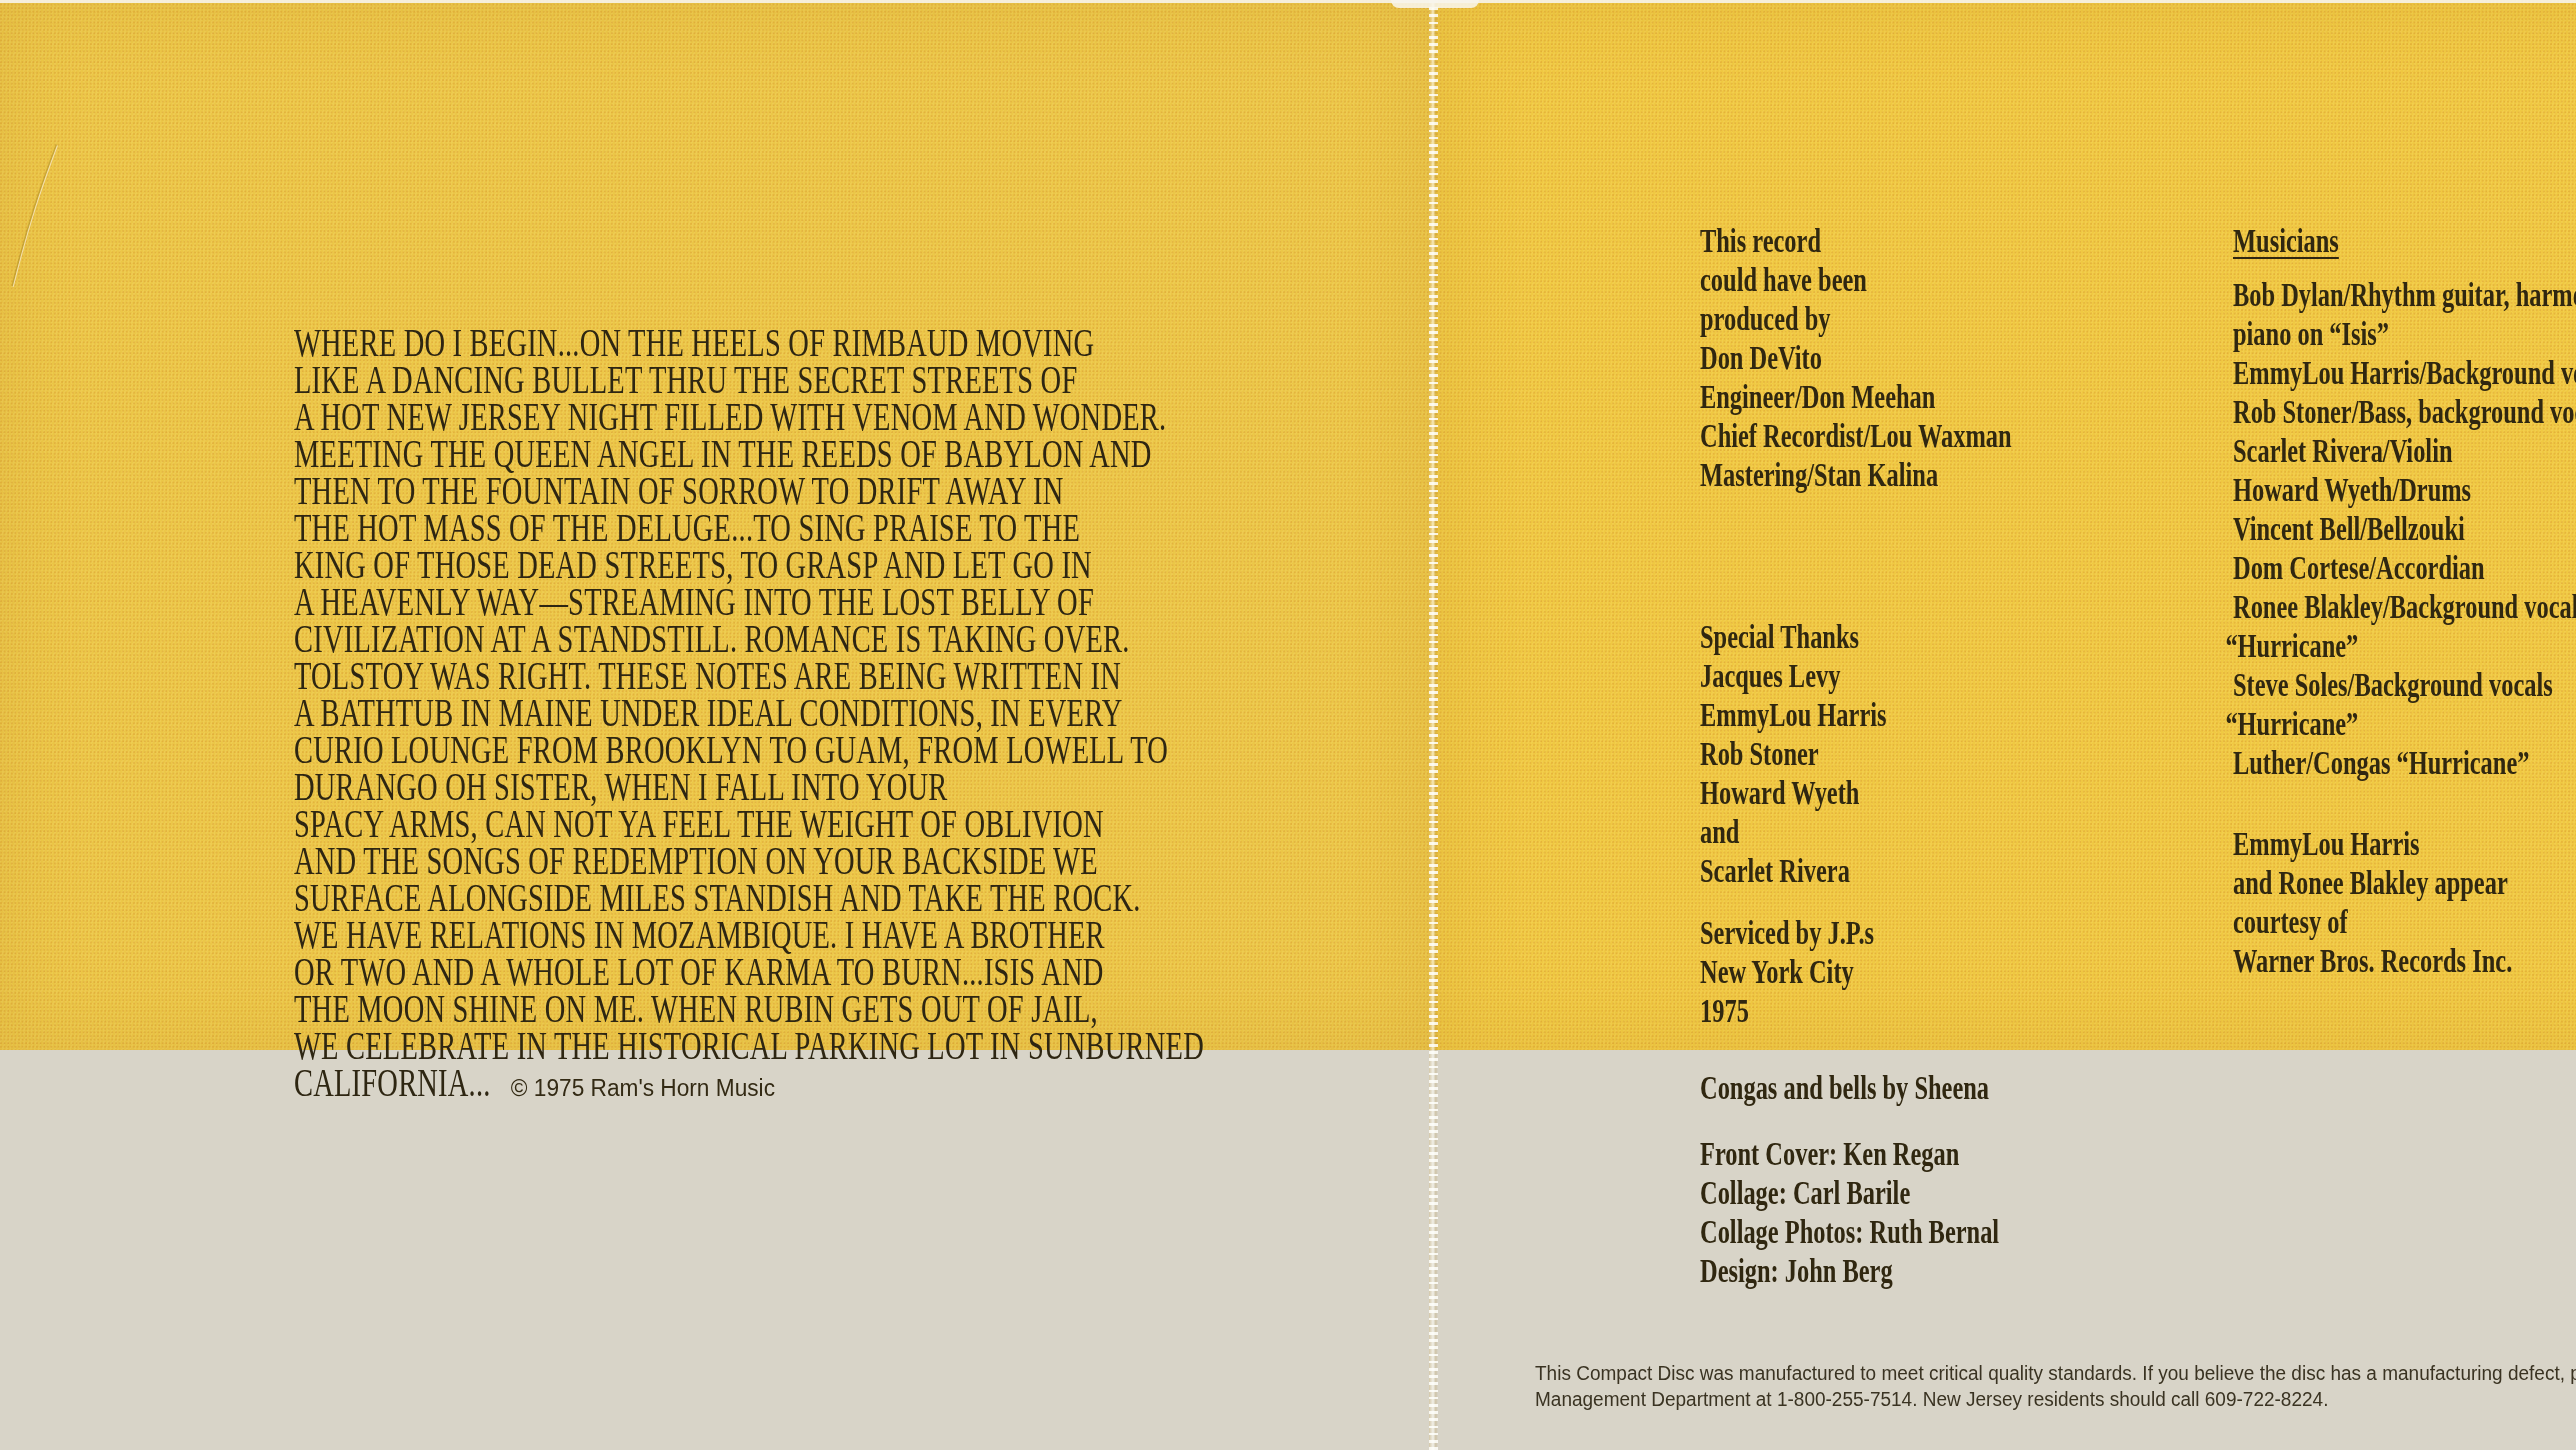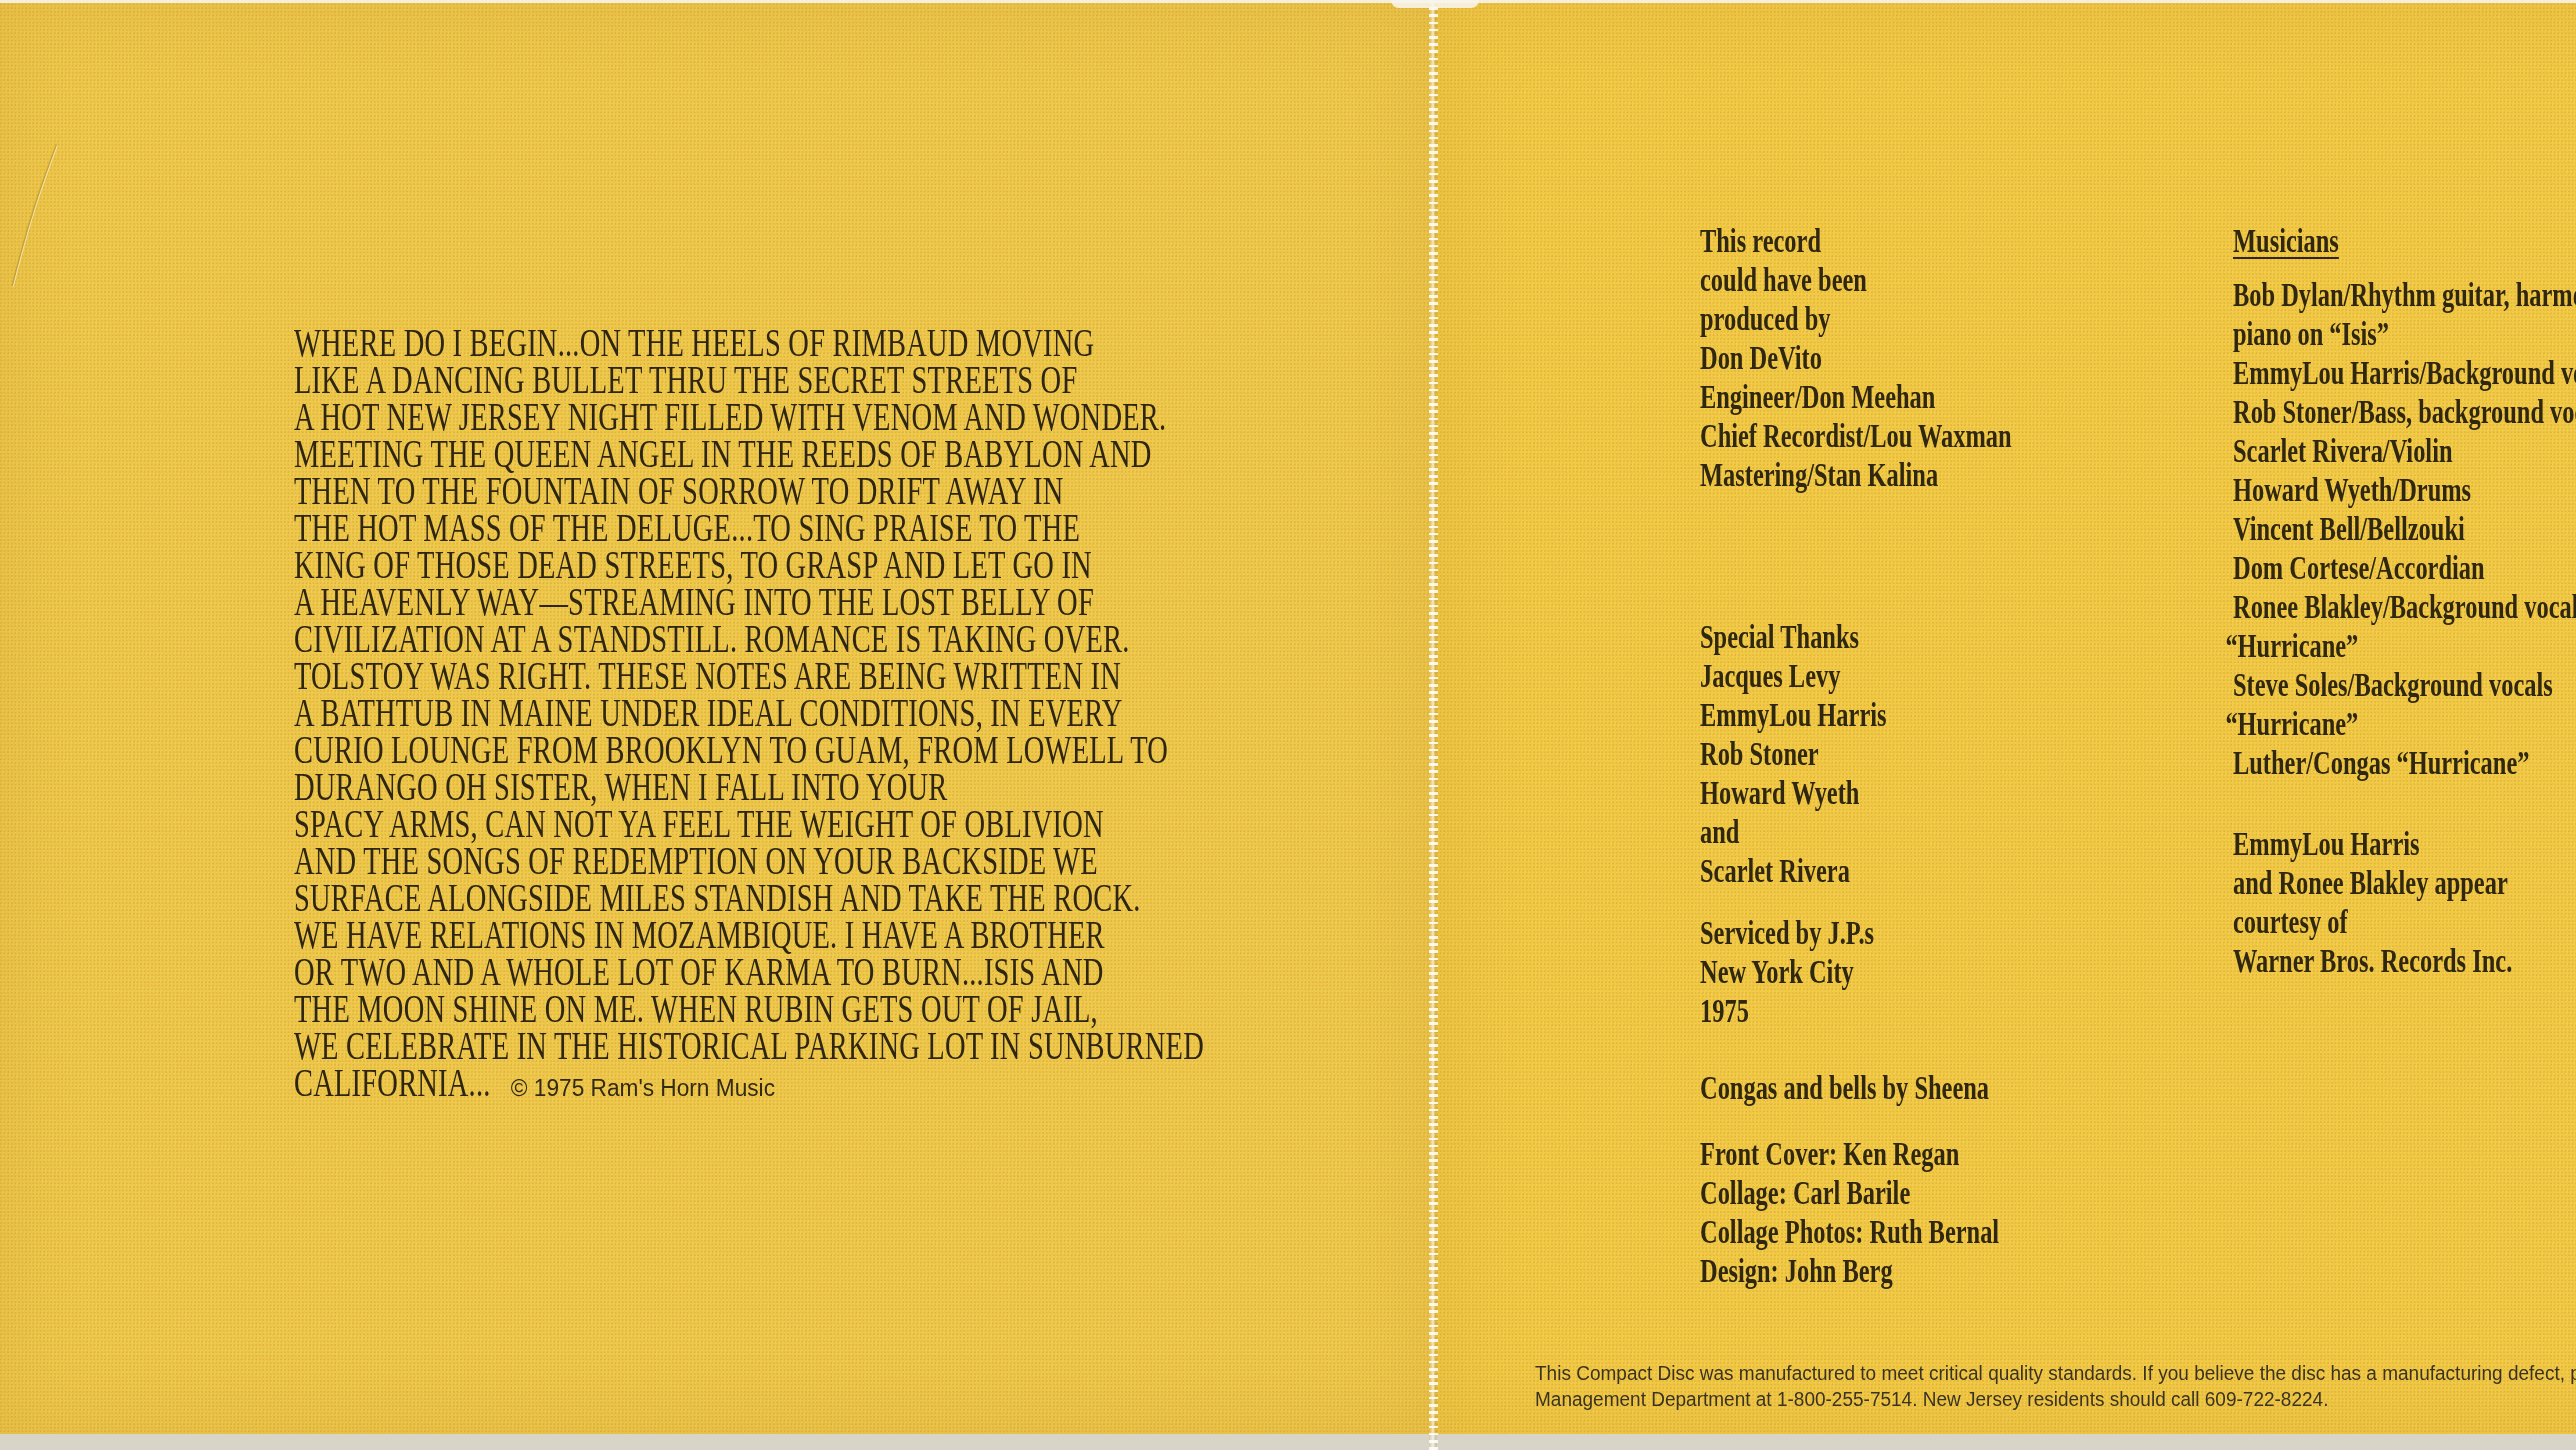--- a/index.html
+++ b/index.html
@@ -1,17 +1,17 @@
 <!DOCTYPE html>
 <html style="font-size:8.2px"><head>
 <meta charset="utf-8">
 <style>
   html,body{margin:0;padding:0;background:#d8d4c8;}
   #canvas{position:relative;width:2896px;height:1450px;overflow:hidden;}
-  .page{position:absolute;top:0;height:1434px;
+  .page{position:absolute;top:0;height:1050px;
     background-image:
       radial-gradient(circle at 1px 1px, rgba(210,140,40,.42) 0.6px, rgba(210,140,40,0) 1px),
       repeating-linear-gradient(115deg, rgba(255,240,160,.10) 0 1.5px, rgba(0,0,0,0) 1.5px 3.6px);
     background-size:3.6px 3.6px, 12px 12px;
     box-shadow:inset 0 0 82px rgba(175,125,25,.18);}
   #page-left{left:0;width:1436px;background-color:#ecc748;}
   #page-right{left:1436px;width:1460px;background-color:#f0c943;}
 
   
   .poem{position:absolute;left:294px;top:324px;transform:scaleX(.73);transform-origin:0 0;

